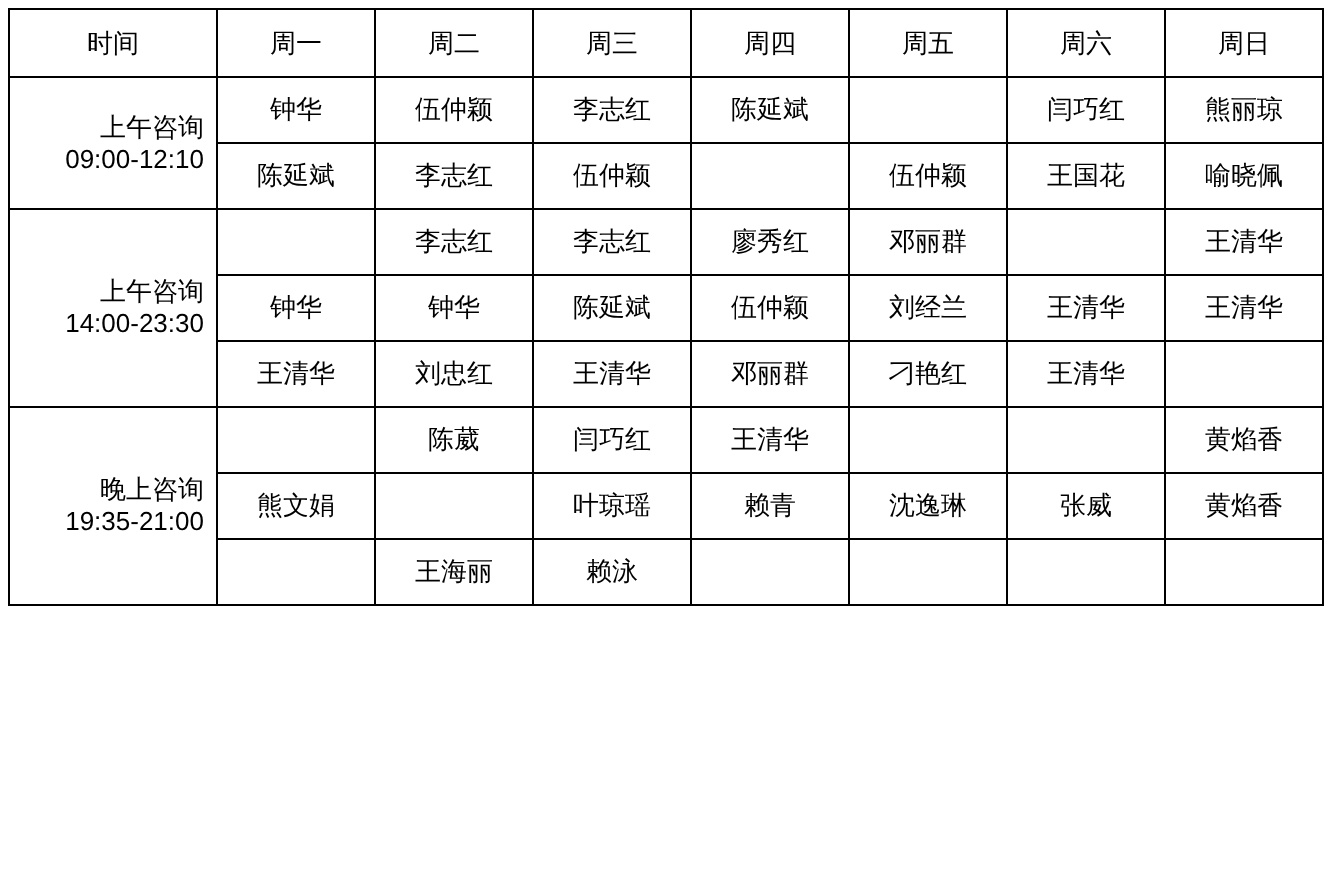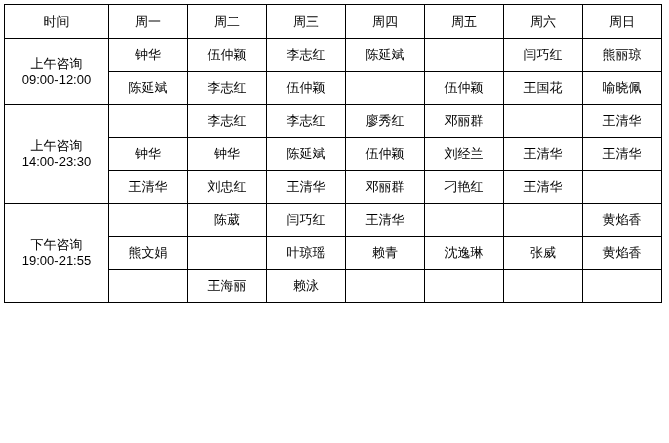--- a/index.html
+++ b/index.html
@@ -37,21 +37,21 @@
     white-space: nowrap;
   }
   
   table.schedule thead th {
     text-align: center;
     height: 34px;
     font-size: 13px;
   }
   
   td.time-cell {
-    text-align: center;
+    text-align: right;
     font-size: 13px;
     line-height: 1.45;
     padding: 0 4px;
   }
   td.time-cell .t-line {
     display: block;
   }
   
   td.name-cell {
     text-align: center;
@@ -88,21 +88,21 @@
         <th>周五</th>
         <th>周六</th>
         <th>周日</th>
       </tr>
     </thead>
     <tbody>
 
       <tr>
         <td class="time-cell" rowspan="2">
           <span class="t-line">上午咨询</span>
-          <span class="t-line">09:00-12:00</span>
+          <span class="t-line">09:00-12:10</span>
         </td>
         <td class="name-cell">钟华</td>
         <td class="name-cell">伍仲颖</td>
         <td class="name-cell">李志红</td>
         <td class="name-cell">陈延斌</td>
         <td class="name-cell"></td>
         <td class="name-cell">闫巧红</td>
         <td class="name-cell">熊丽琼</td>
       </tr>
       <tr>
@@ -142,22 +142,22 @@
         <td class="name-cell">刘忠红</td>
         <td class="name-cell">王清华</td>
         <td class="name-cell">邓丽群</td>
         <td class="name-cell">刁艳红</td>
         <td class="name-cell">王清华</td>
         <td class="name-cell"></td>
       </tr>
 
       <tr>
         <td class="time-cell" rowspan="3">
-          <span class="t-line">下午咨询</span>
-          <span class="t-line">19:00-21:55</span>
+          <span class="t-line">晚上咨询</span>
+          <span class="t-line">19:35-21:00</span>
         </td>
         <td class="name-cell"></td>
         <td class="name-cell">陈葳</td>
         <td class="name-cell">闫巧红</td>
         <td class="name-cell">王清华</td>
         <td class="name-cell"></td>
         <td class="name-cell"></td>
         <td class="name-cell">黄焰香</td>
       </tr>
       <tr>

